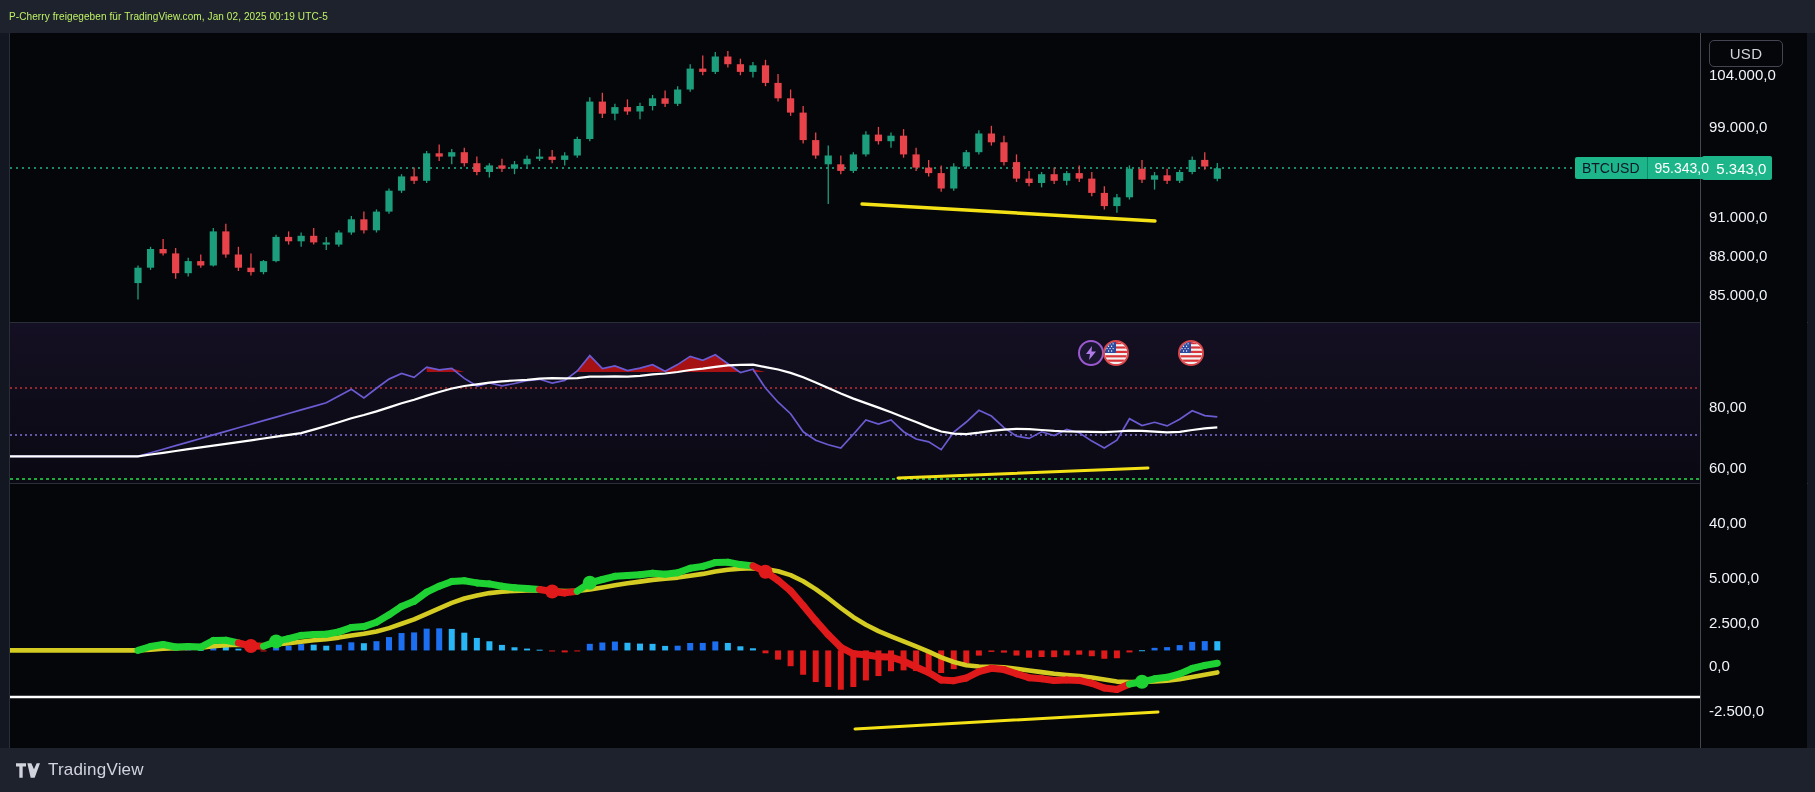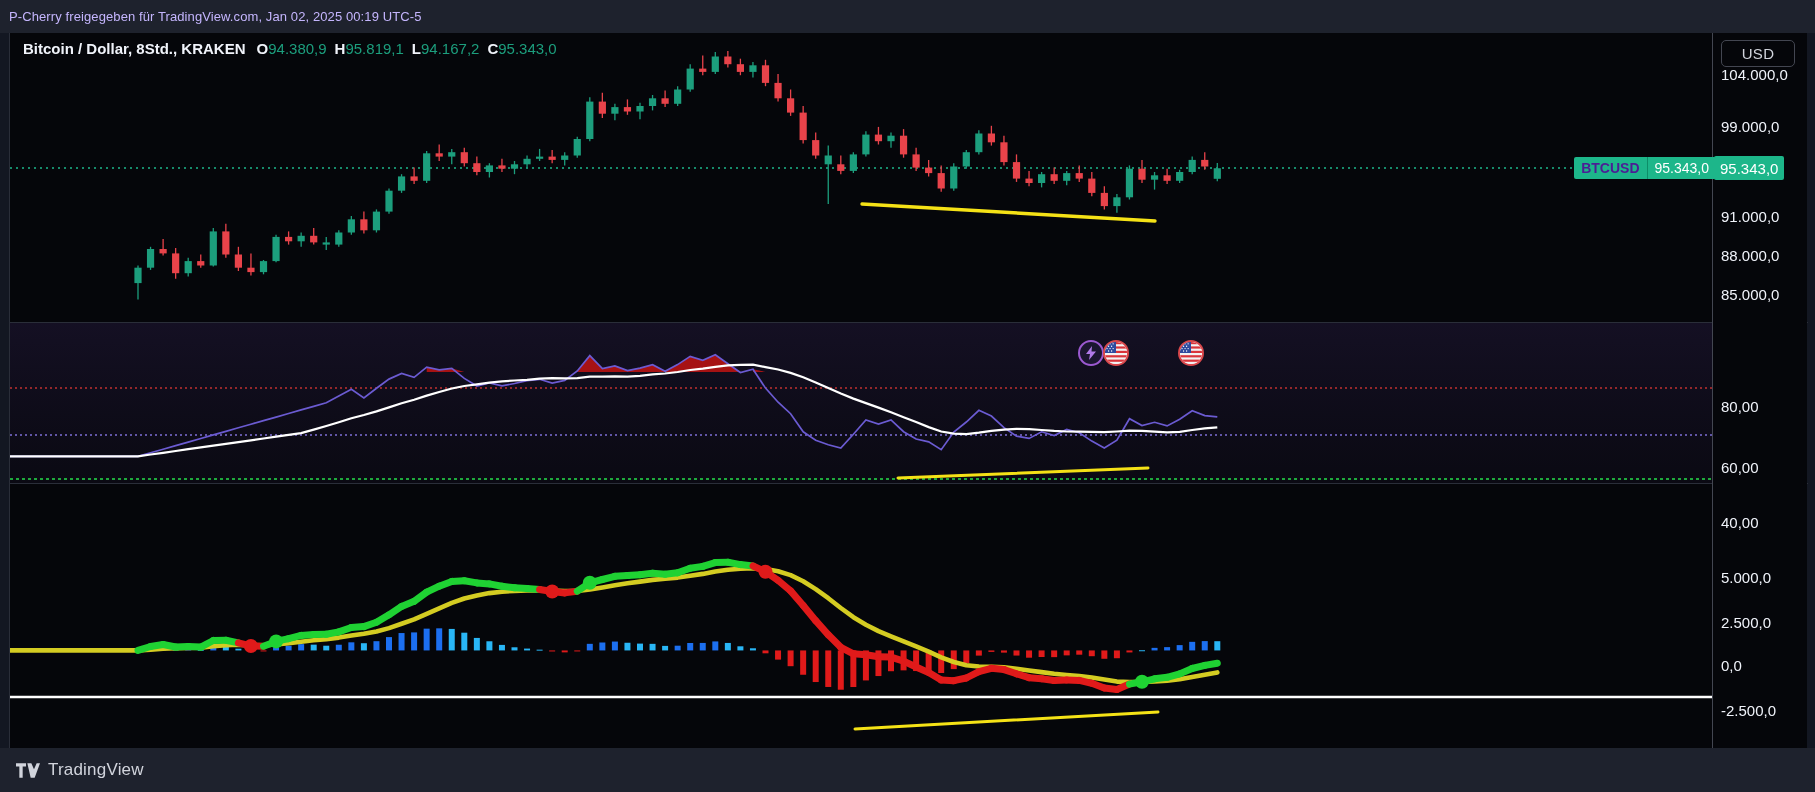--- a/index.html
+++ b/index.html
@@ -11,35 +11,35 @@
   }
   #app { position: relative; width: 1815px; height: 792px; background: #131722; }
 
   
   .attrib-bar {
     position: absolute; left: 0; top: 0; width: 1815px; height: 33px;
     background: #1e222d;
     display: flex; align-items: center;
   }
   .attrib-text {
-    color: #c4b5fd; font-size: 13px; padding-left: 9px;
+    color: #bef264; font-size: 10px; padding-left: 9px;
     letter-spacing: .1px; white-space: nowrap;
   }
 
   
   .chart-frame {
     position: absolute; left: 9px; top: 33px;
     width: 1798px; height: 715px;
     background: #05060a;
     border-left: 1px solid #2a2e39;
   }
 
   
   .price-axis {
-    position: absolute; right: 0; top: 0; width: 95px; height: 715px;
+    position: absolute; right: 0; top: 0; width: 107px; height: 715px;
     background: #05060a; border-left: 1px solid #434651;
   }
 
   
   .currency-pill {
     position: absolute; left: 8px; top: 7px;
     width: 74px; height: 27px;
     border: 1px solid #434651; border-radius: 5px;
     display: flex; align-items: center; justify-content: center;
     color: #d1d4dc; font-size: 15px; letter-spacing: .3px;
@@ -60,23 +60,23 @@
     transform: translateY(-50%); border-radius: 2px;
     white-space: nowrap;
   }
   
   .sym-badge {
     position: absolute;
     height: 22px; display: flex; align-items: center;
     transform: translateY(-50%); z-index: 8;
   }
   .sym-badge .sym {
-    background: #1db68a; color: #4c1d95; font-size: 14px;
+    background: #1db68a; color: #0f172a; font-size: 14px;
     height: 22px; display: flex; align-items: center; padding: 0 7px;
-    border-radius: 2px 0 0 2px; font-weight: 700;
+    border-radius: 2px 0 0 2px; font-weight: 400;
   }
   .sym-badge .val {
     background: #1db68a; color: #ffffff; font-size: 14px;
     height: 22px; display: flex; align-items: center; padding: 0 7px;
     border-left: 1px solid #0d8e68; border-radius: 0 2px 2px 0;
   }
 
   
   .legend {
     position: absolute; left: 13px; top: 8px; z-index: 10;
@@ -606,26 +606,20 @@
             <circle cx="7.8" cy="10.6" r="0.8"></circle>
         </g>
       </svg>
     </div>
 
     <div class="sym-badge" style="right:91px; top:135px;">
       <span class="sym">BTCUSD</span>
       <span class="val">95.343,0</span>
     </div>
 
-    <div class="legend">
-      <span class="title">Bitcoin / Dollar, 8Std., KRAKEN</span>
-      <span class="ohlc">
-        <span class="k">O</span><span class="v">94.380,9</span><span class="sp"></span><span class="k">H</span><span class="v">95.819,1</span><span class="sp"></span><span class="k">L</span><span class="v">94.167,2</span><span class="sp"></span><span class="k">C</span><span class="v">95.343,0</span>
-      </span>
-    </div>
 
     <div class="price-axis">
       <div class="currency-pill">USD</div>
       <div id="axisLabels">
           <div class="axis-label" style="top: 41px;">104.000,0</div>
           <div class="axis-label" style="top: 93px; text-align: right;">99.000,0</div>
           <div class="axis-label" style="top: 183px;">91.000,0</div>
           <div class="axis-label" style="top: 222px;">88.000,0</div>
           <div class="axis-label" style="top: 261px;">85.000,0</div>
         </div>

